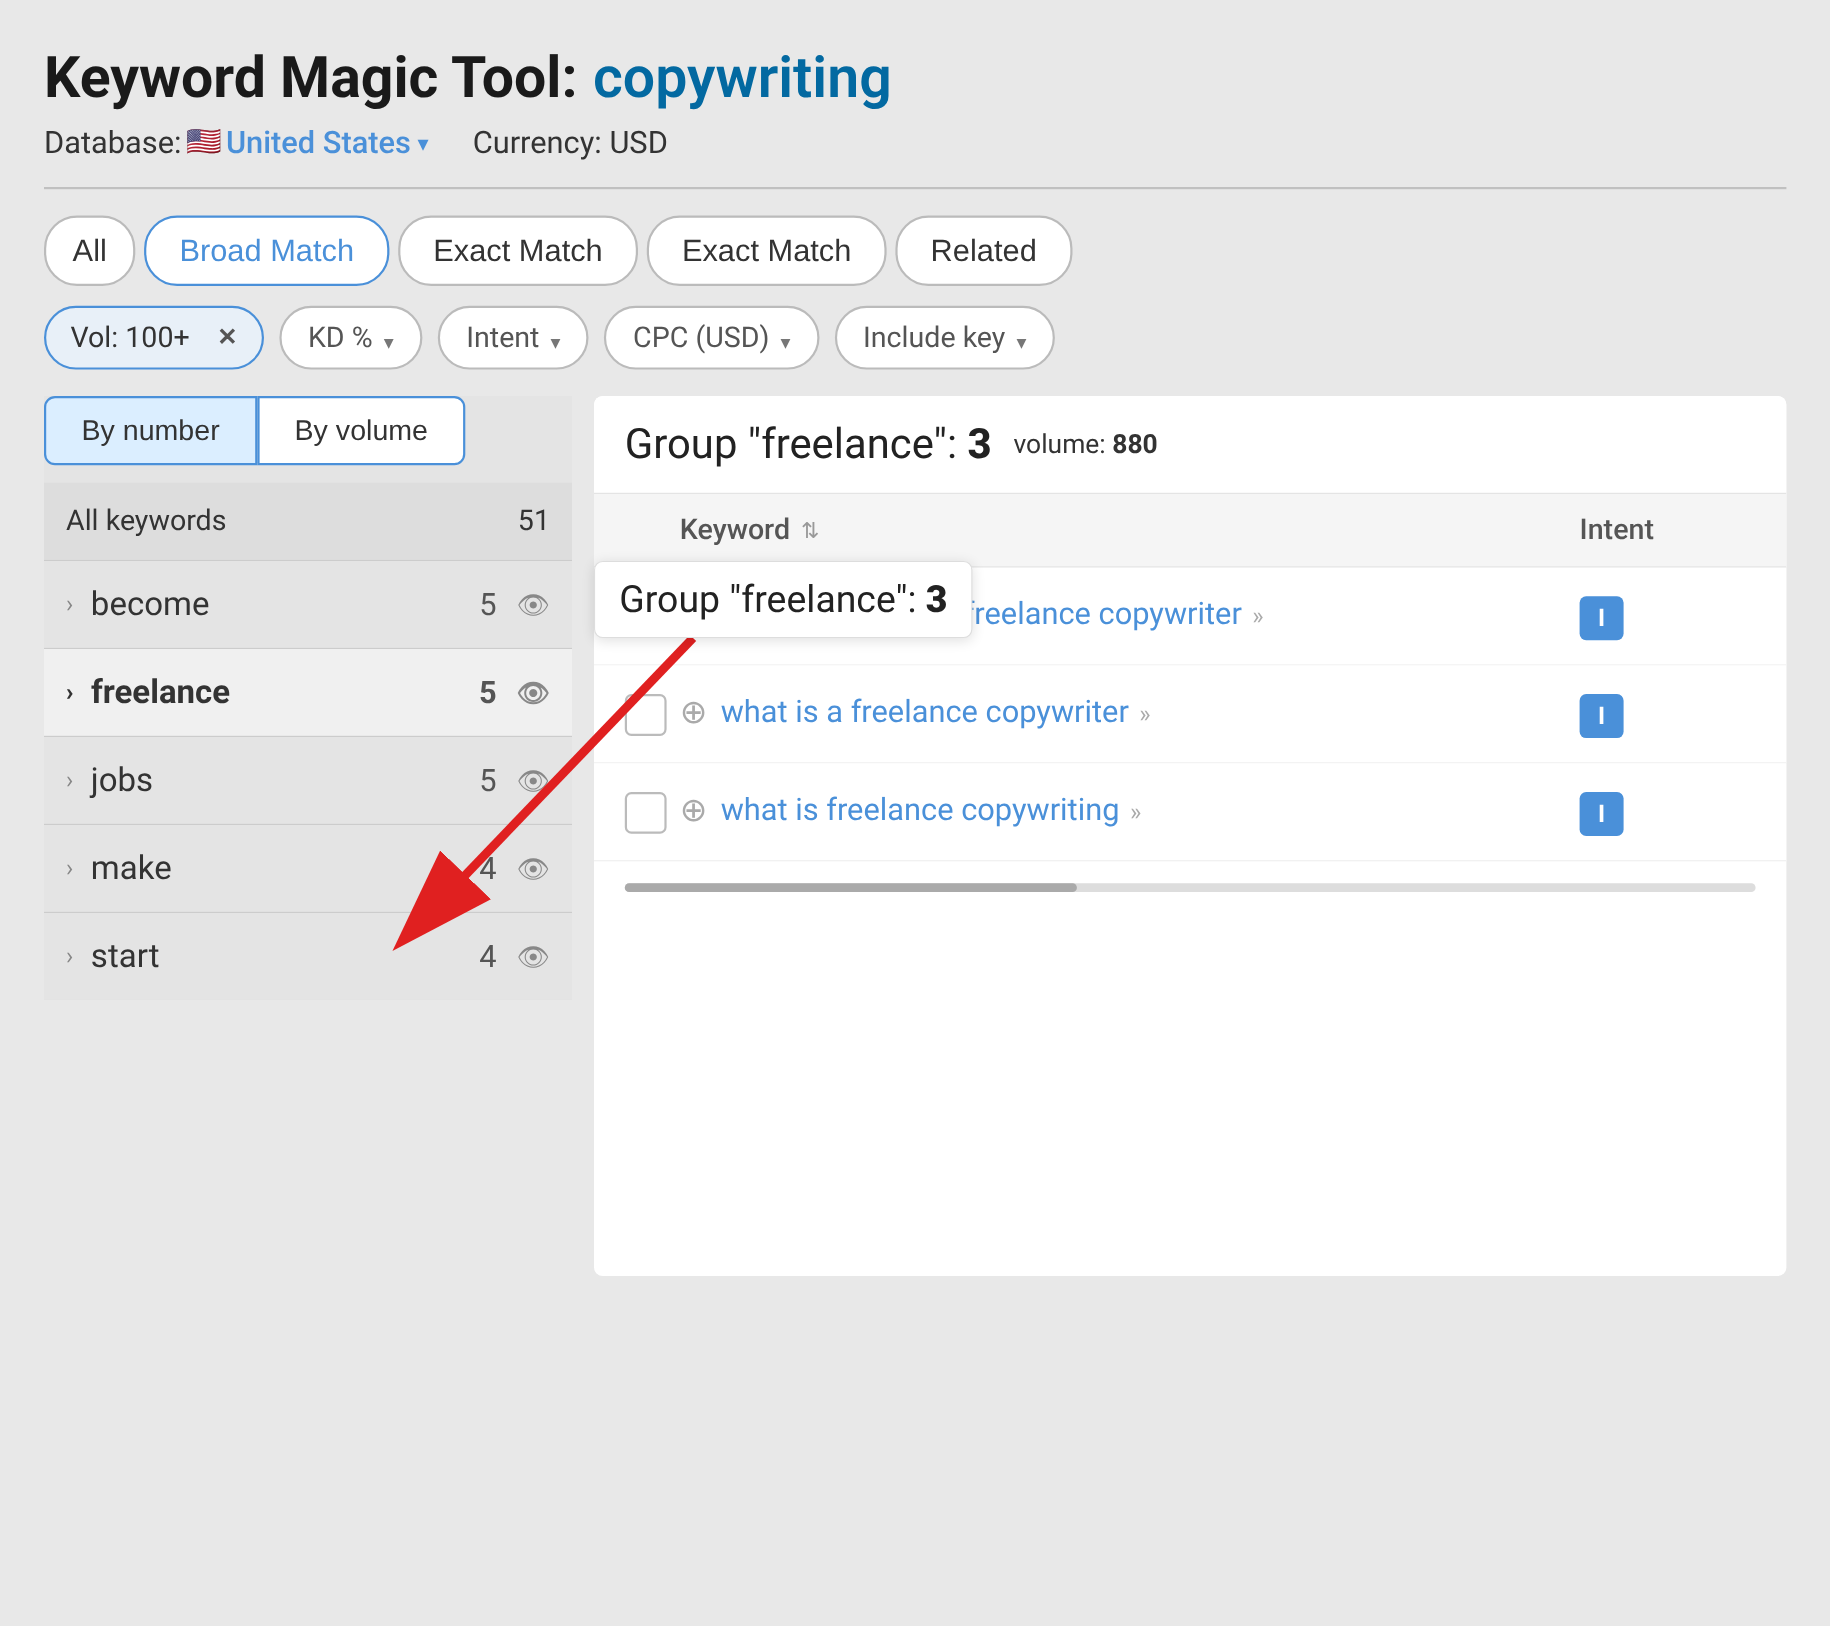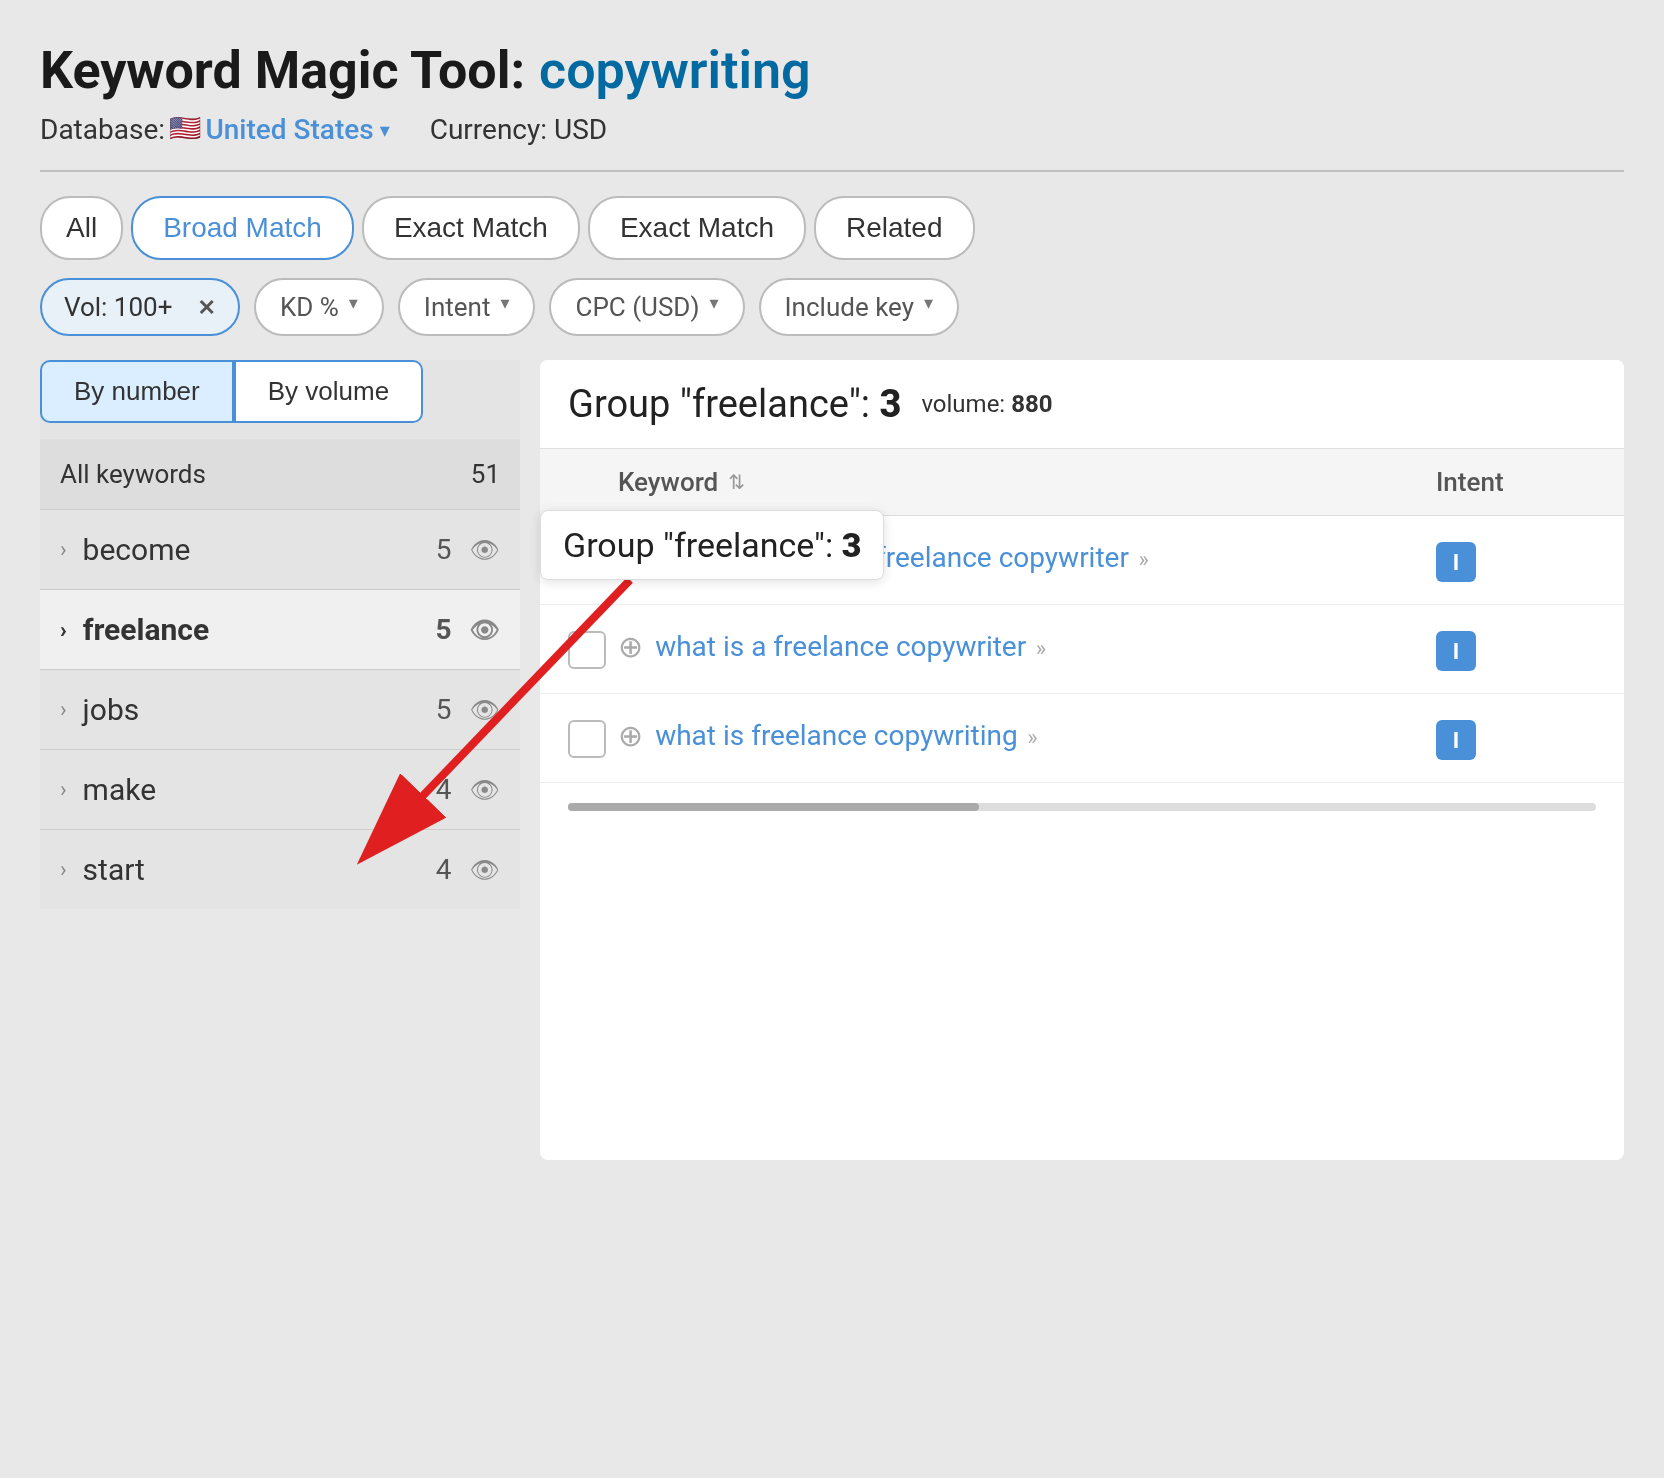--- a/index.html
+++ b/index.html
@@ -113,21 +113,21 @@
       white-space: nowrap;
     }
     .filter-chip .close-x {
       color: #555;
       font-weight: 700;
       font-size: 22px;
       margin-left: 4px;
     }
     .filter-dropdown {
       display: flex;
-      align-items: flex-start;
+      align-items: flex-end;
       gap: 10px;
       padding: 12px 24px;
       border-radius: 30px;
       border: 2px solid #bbb;
       background: #fff;
       font-size: 26px;
       color: #555;
       cursor: pointer;
       white-space: nowrap;
     }

